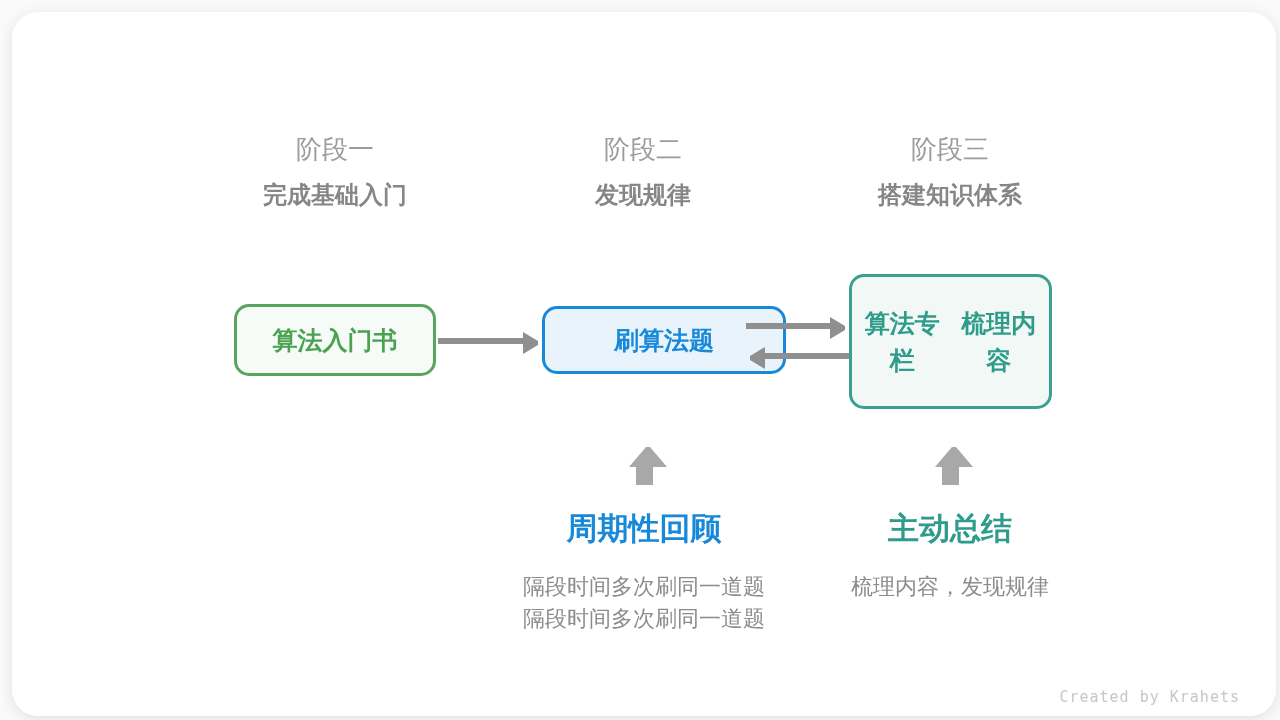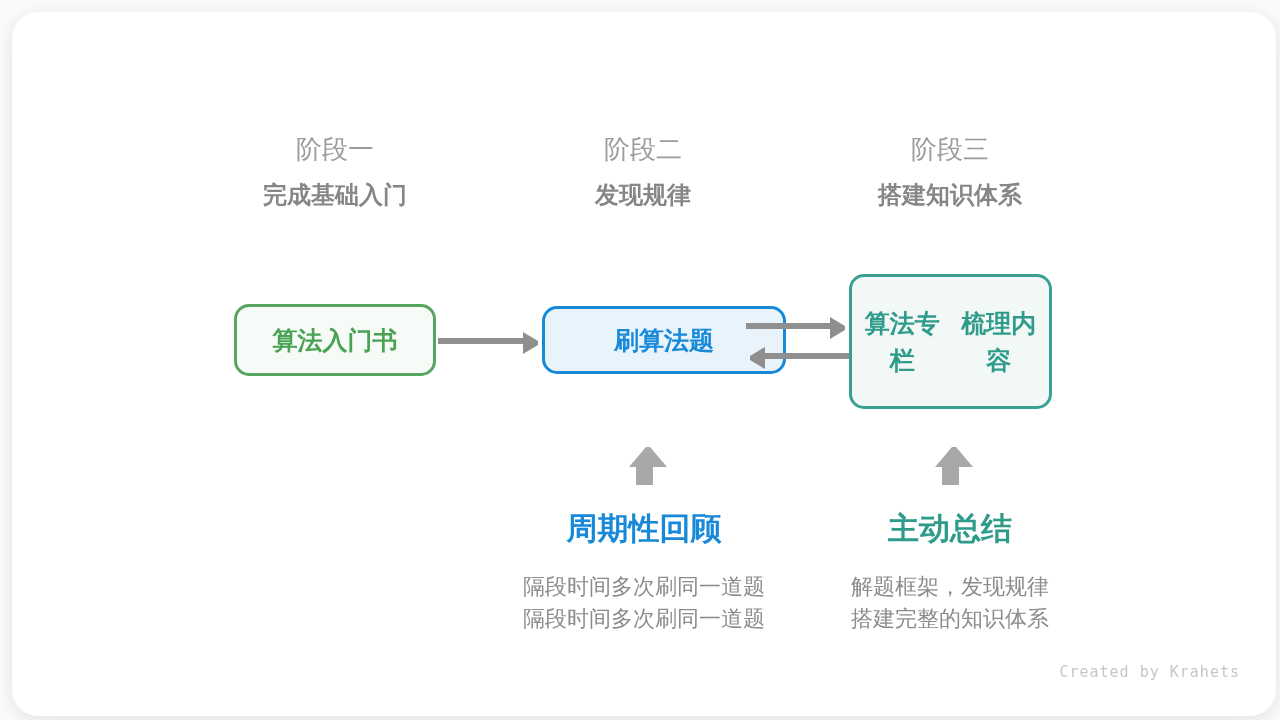--- a/index.html
+++ b/index.html
@@ -48,21 +48,21 @@
 
   
   .annot { position: absolute; top: 507px; width: 320px; text-align: center; }
   .annot-title { font-size: 31px; font-weight: bold; line-height: 28px; }
   .annot-title.blue-text { color: var(--blue, #1789d8); }
   .annot-title.teal-text { color: var(--teal, #2f9c8b); }
   .annot-desc { margin-top: 24px; font-size: 22px; line-height: 28px; color: var(--desc, #8c8c8c); }
 
   
   .credit {
-    position: absolute; right: 42px; bottom: 41px;
+    position: absolute; right: 42px; bottom: 16px;
     font-family: "DejaVu Sans Mono", "Liberation Mono", monospace;
     font-size: 15px; letter-spacing: 1px;
     color: var(--credit, #c6c6c6);
   }
 </style>
 </head>
 <body>
 
 <div class="canvas">
   <div class="card"></div>
@@ -116,19 +116,18 @@
   <div class="annot" style="left:480px">
     <div class="annot-title blue-text">周期性回顾</div>
     <div class="annot-desc">
       <div>隔段时间多次刷同一道题</div>
       <div>隔段时间多次刷同一道题</div>
     </div>
   </div>
   <div class="annot" style="left:786px">
     <div class="annot-title teal-text">主动总结</div>
     <div class="annot-desc">
-      <div>解题框架，发现规律</div>
-      <div>搭建完整的知识体系</div>
+      <div>梳理内容，发现规律</div>
     </div>
   </div>
 
   <div class="credit">Created by Krahets</div>
 </div>
 
 </body></html>

